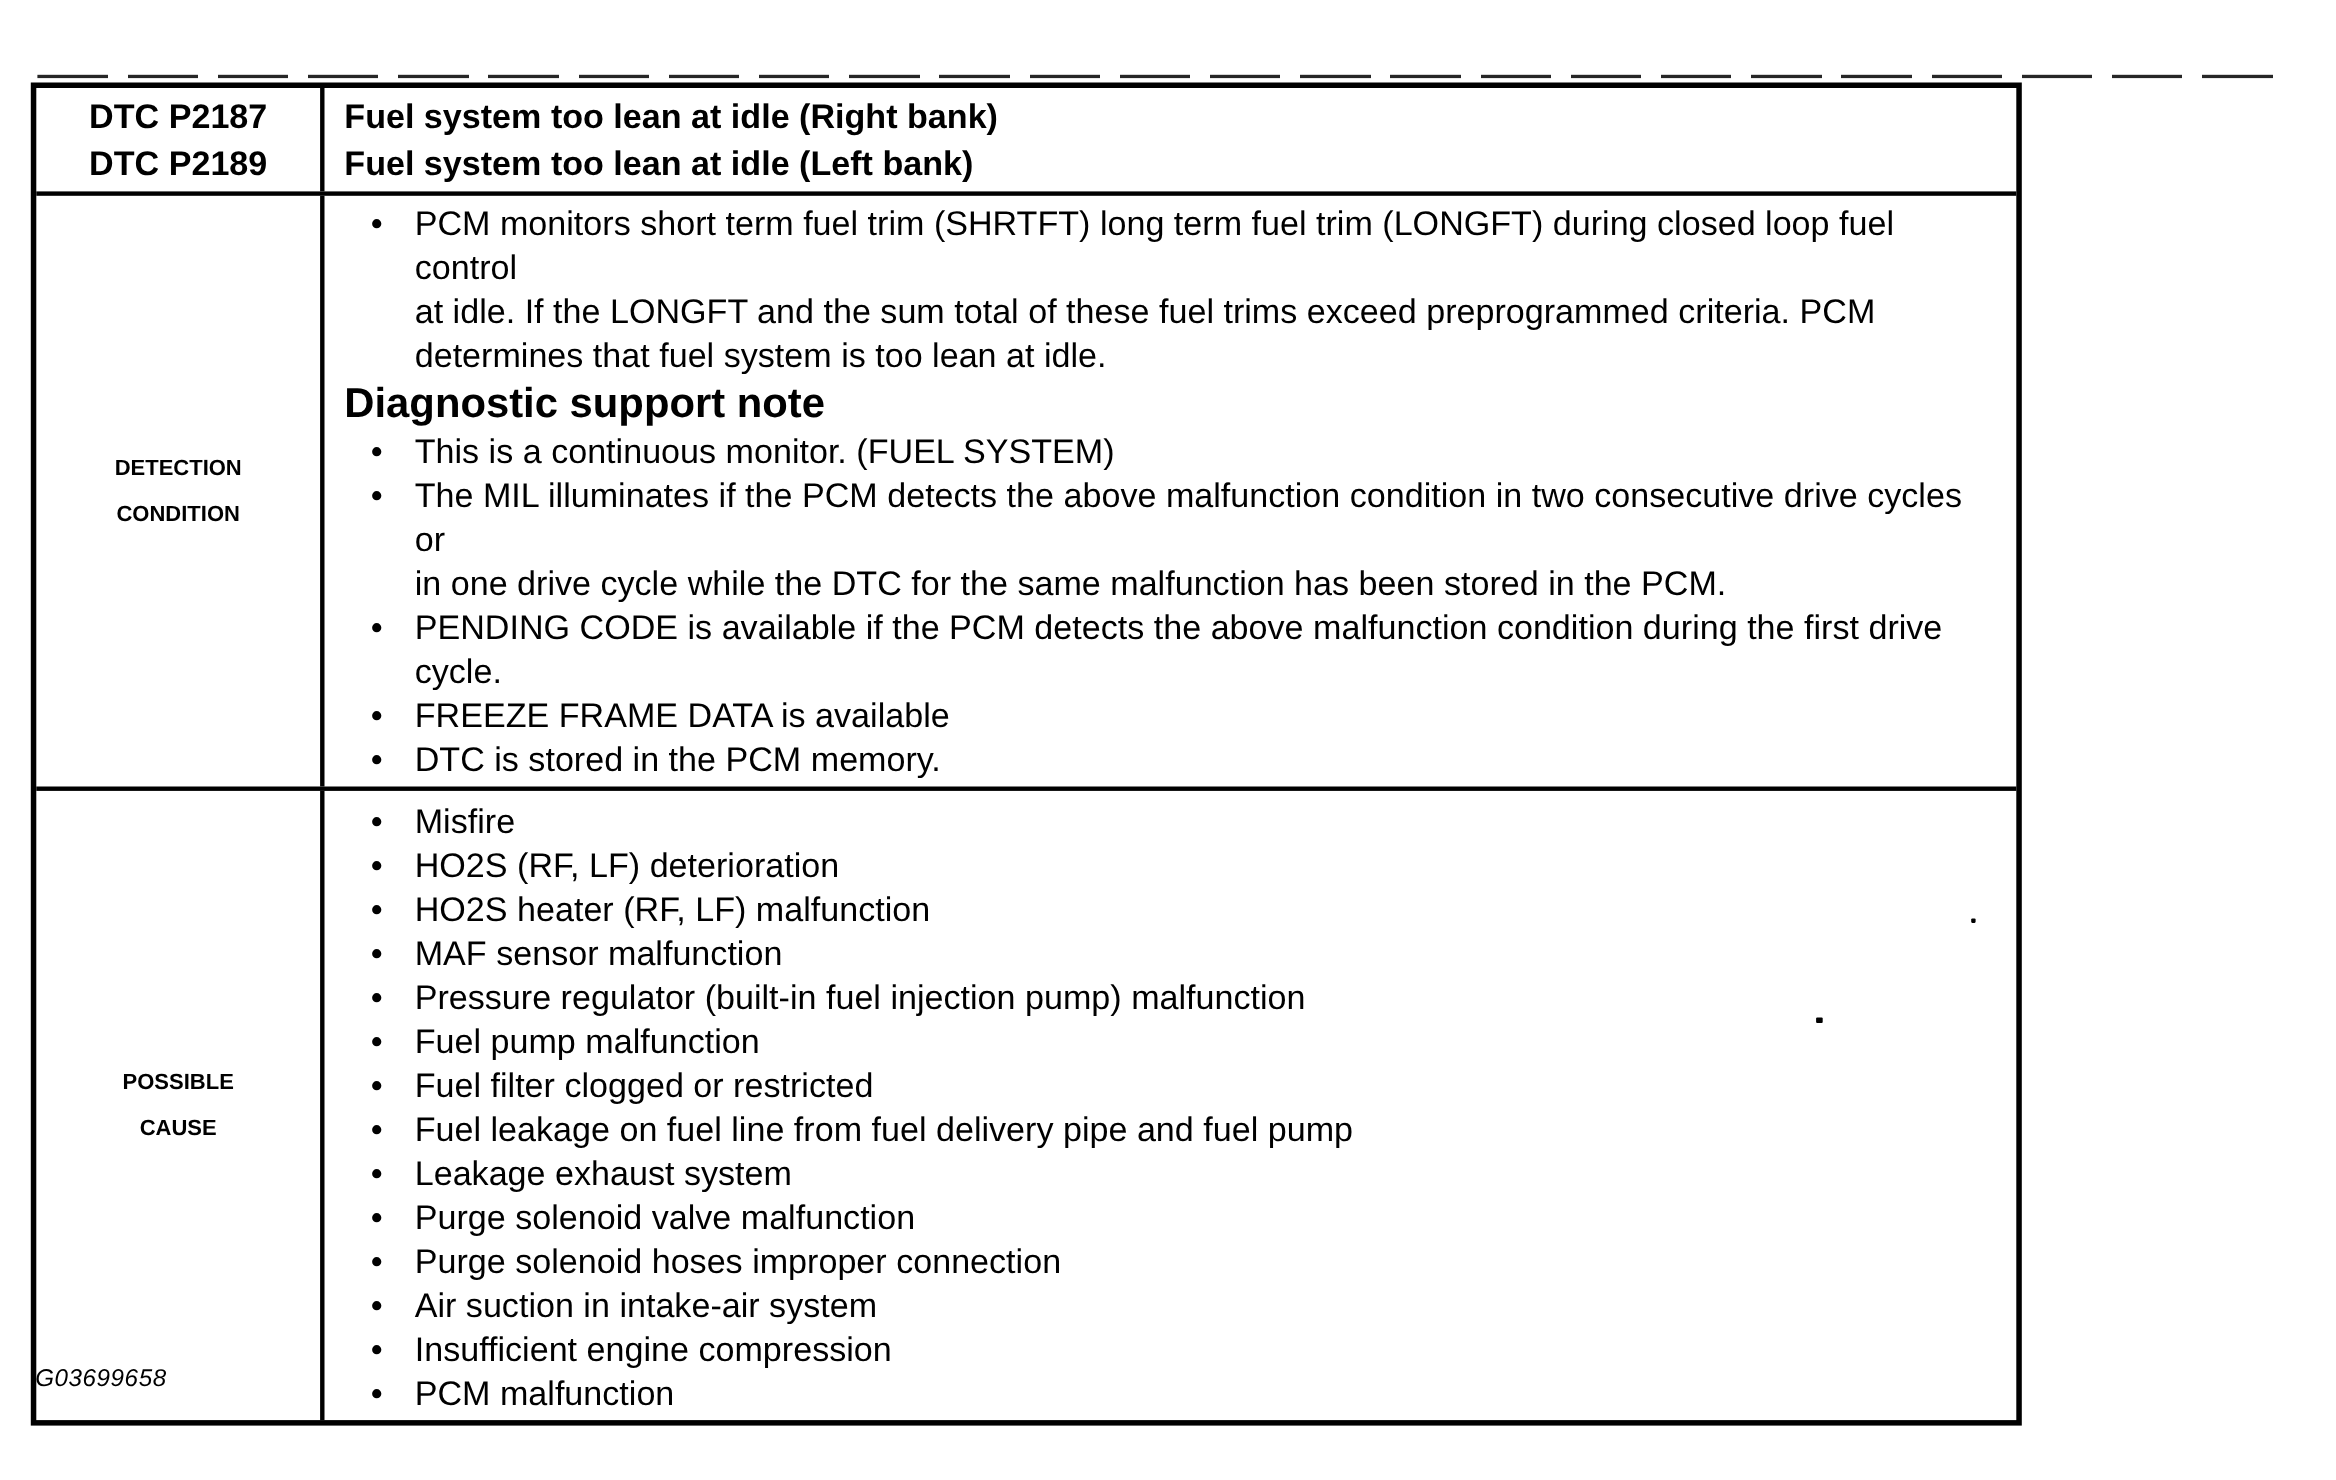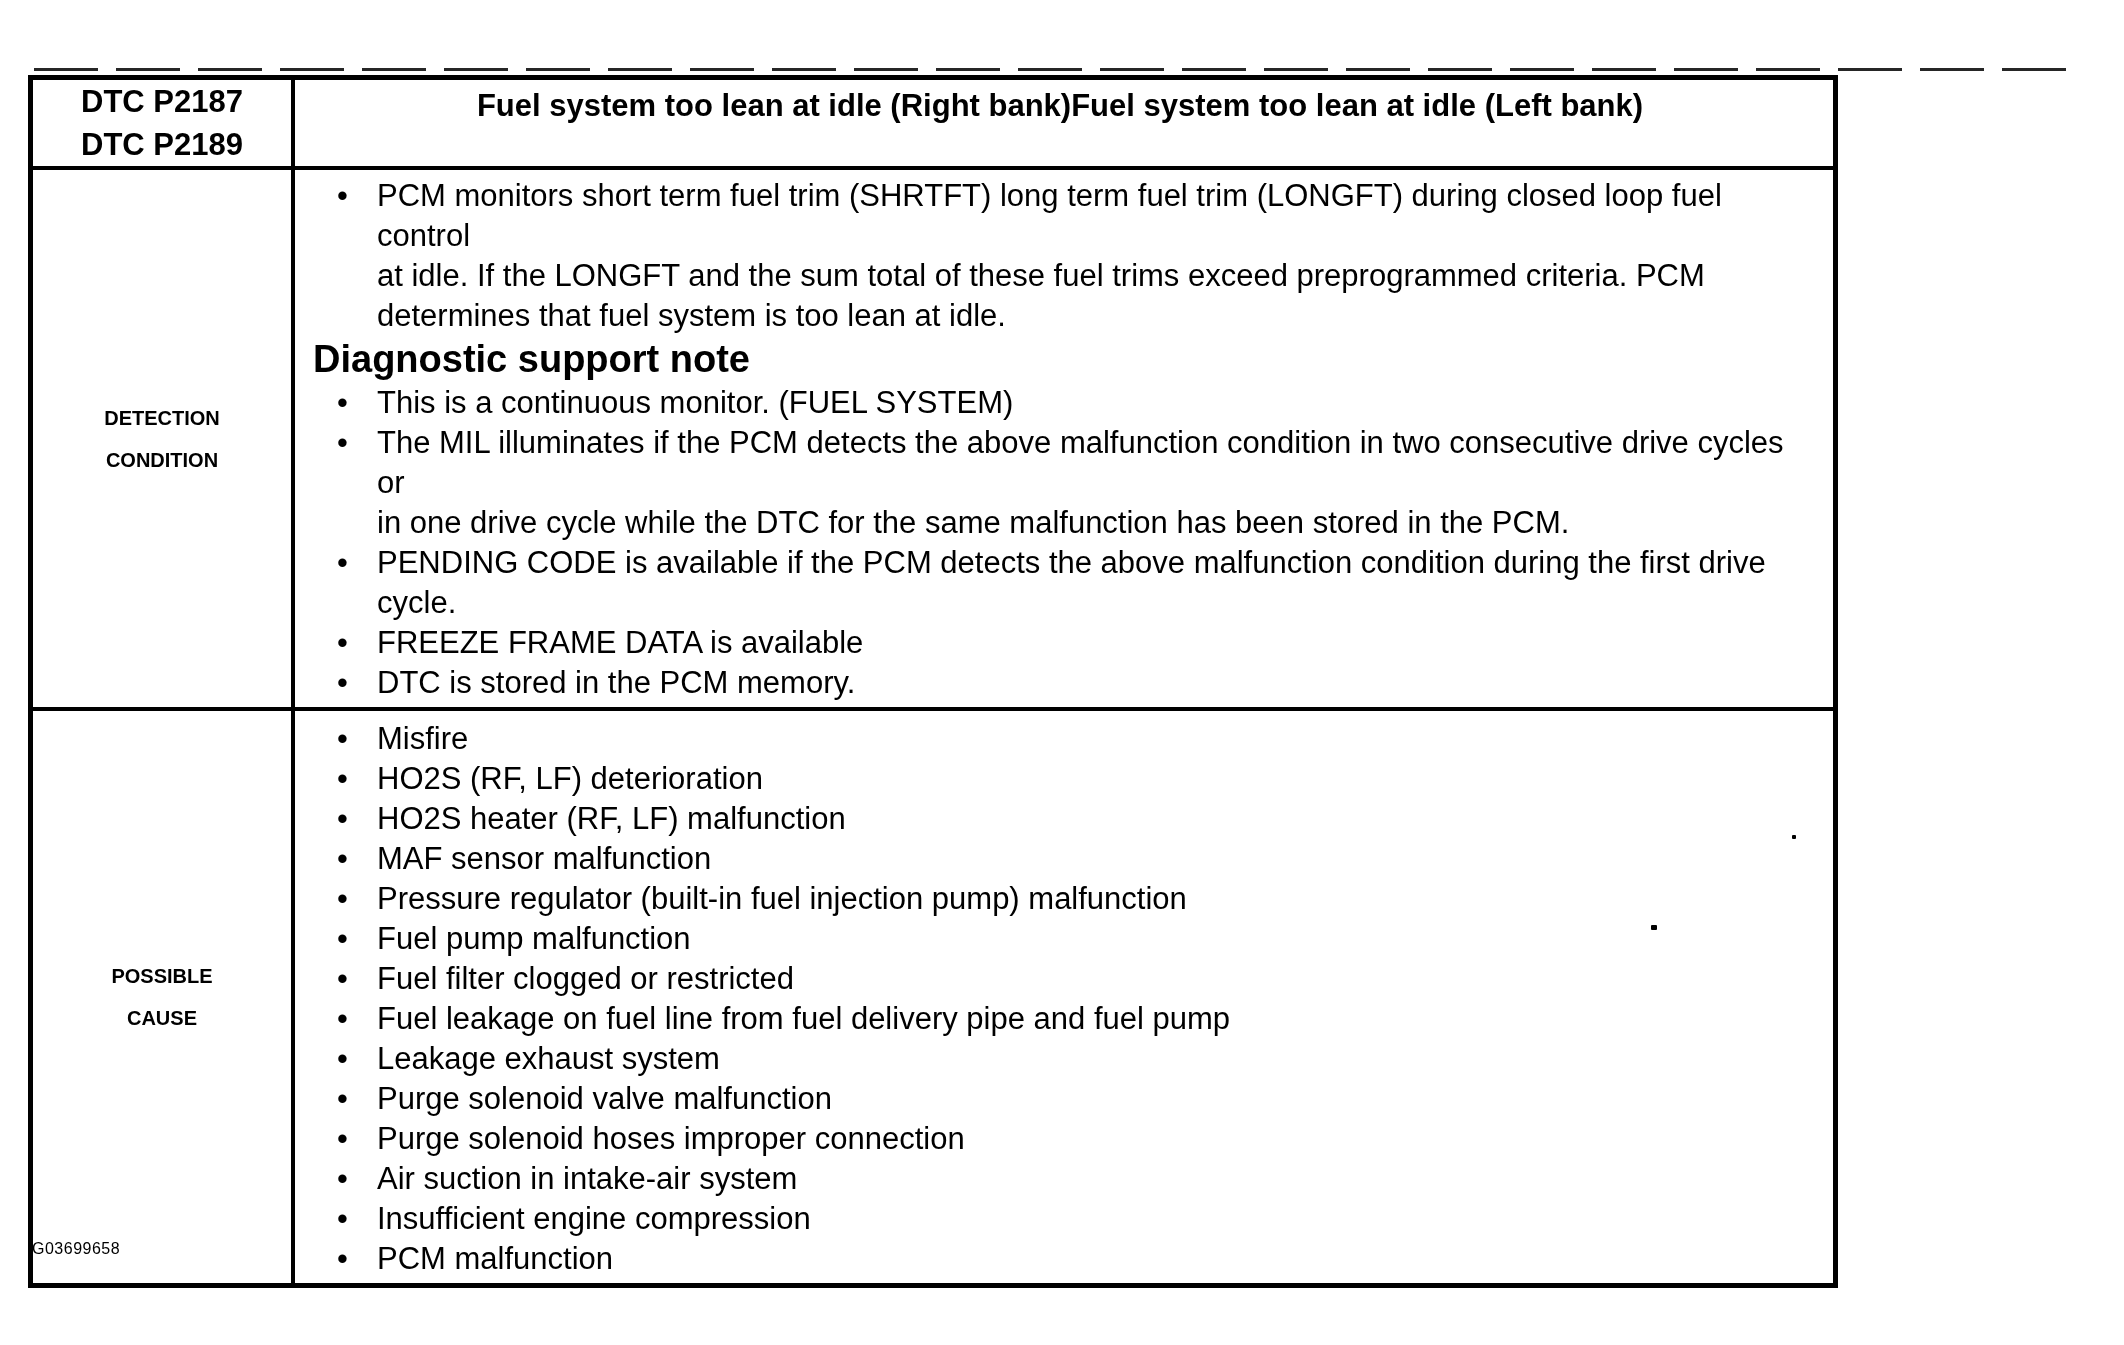--- a/index.html
+++ b/index.html
@@ -28,21 +28,21 @@
     border-right:4px solid #000;
     display:flex;align-items:center;justify-content:center;
     text-align:center;font-weight:bold;font-size:20px;line-height:42px;
   }
   .content-cell{padding:4px 26px 4px 18px;font-size:31px;line-height:40px;}
 
   .header-row{min-height:84px;}
   .header-row .label-cell{font-size:31px;line-height:43px;}
   .header-row .content-cell{
     font-weight:bold;font-size:31px;line-height:43px;
-    display:flex;flex-direction:row;justify-content:center;
+    display:flex;flex-direction:column;justify-content:flex-start;
   }
 
   .detection-row{min-height:465px;}
   .cause-row{min-height:574px;}
   .detection-row .content-cell{padding-top:6px;}
   .cause-row .content-cell{padding-top:8px;}
 
   ul.blist{list-style:none;margin:0;padding:0;}
   ul.blist li{display:flex;align-items:flex-start;}
   .b-marker{
@@ -52,21 +52,21 @@
   .b-text{flex:1;white-space:pre-line;}
 
   .note-heading{
     font-weight:bold;font-size:38px;line-height:45px;margin:1px 0 1px 0;
   }
 
   .pre{white-space:pre-line;}
 
   .figure-id{
     position:absolute;left:32px;top:1240px;
-    font-size:16px;letter-spacing:.5px;
+    font-size:22px;letter-spacing:.5px;font-style:italic;
   }
 
   .speck{position:absolute;background:#000;border-radius:1px;}
   .speck-1{left:1792px;top:835px;width:4px;height:4px;}
   .speck-2{left:1651px;top:925px;width:6px;height:5px;}
 </style>
 </head>
 <body>
 
 <div class="page">

